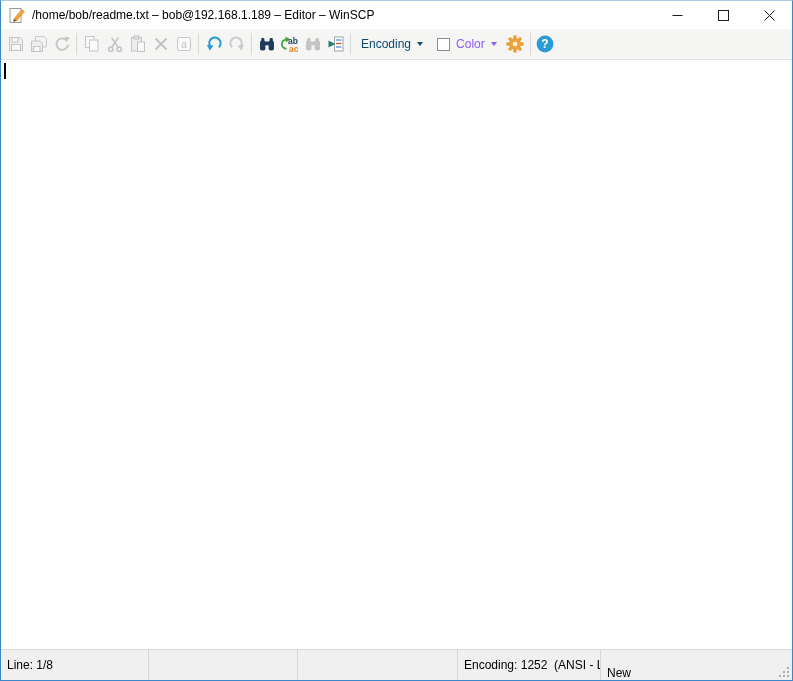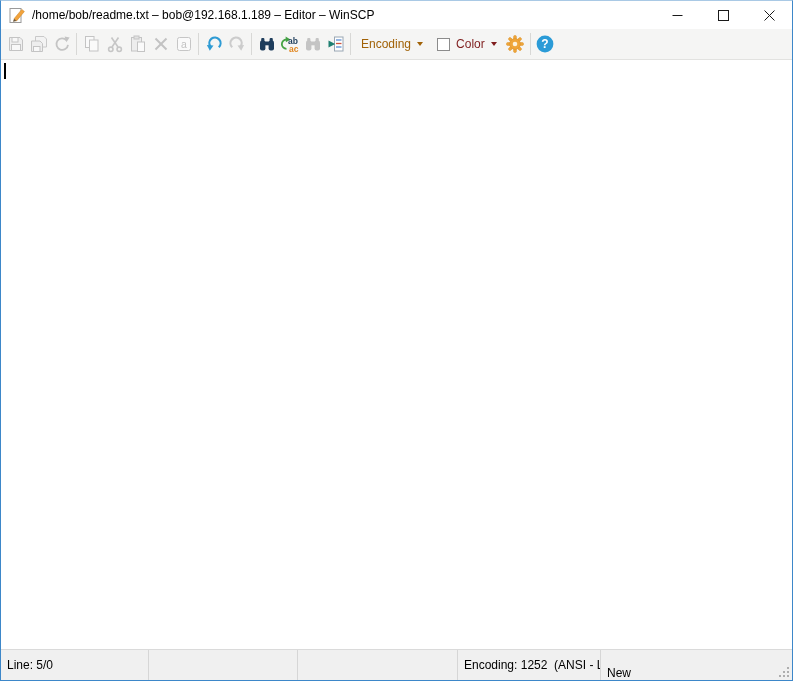--- a/index.html
+++ b/index.html
@@ -13,26 +13,26 @@
   .titlebar{flex:0 0 28px;height:28px;display:flex;align-items:center;background:#fff;}
   .titlebar-icon{margin:0 6px 0 8px;display:flex;}
   .title-text{flex:1;white-space:nowrap;overflow:hidden;font-size:12px;}
   .win-btn{width:46px;height:28px;display:flex;align-items:center;justify-content:center;}
   
   .toolbar{flex:0 0 30px;height:30px;background:#f5f5f4;border-bottom:1px solid #e2e2e0;
     display:flex;align-items:center;padding-left:3px;}
   .tb-btn{width:23px;height:24px;display:flex;align-items:center;justify-content:center;flex:0 0 auto;}
   .tb-sep{width:1px;height:22px;background:#d8d8d6;margin:0 3px;flex:0 0 auto;}
   .tb-drop{display:flex;align-items:center;gap:6px;padding:0 7px;flex:0 0 auto;}
-  .drop-disabled{color:#a16207;}
+  .drop-disabled{color:#0c4a6e;}
   .chev{width:0;height:0;border-left:3.5px solid transparent;border-right:3.5px solid transparent;
     border-top:4px solid currentColor;display:inline-block;}
   .checkbox{width:13px;height:13px;background:#fff;border:1px solid #8c8c8c;box-sizing:border-box;
     margin:0 5px 0 7px;flex:0 0 auto;}
-  .color-label{color:#7f1d1d;}
+  .color-label{color:#8b5cf6;}
   
   .editor{flex:1 1 auto;background:#fff;position:relative;}
   .caret{position:absolute;left:3px;top:3px;width:2px;height:16px;background:#000;}
   
   .statusbar{flex:0 0 22px;background:#f0f0f0;border-top:1px solid #dadada;display:flex;
     align-items:stretch;font-size:12px;position:relative;}
   .sb-panel{display:flex;align-items:center;padding-left:6px;border-right:1px solid #d6d6d6;
     box-sizing:border-box;white-space:pre;overflow:hidden;flex:0 0 auto;}
   .sb-p1{width:148px;}
   .sb-p2{width:149px;}
@@ -268,21 +268,21 @@
     </div>
   </div>
 
   <div class="editor">
     <span></span>
     <div class="caret"></div>
   </div>
 
   <div class="statusbar">
     <div class="sb-panel sb-p1">
-      <span>Line: 5/0</span>
+      <span>Line: 1/8</span>
     </div>
     <div class="sb-panel sb-p2">
       <span></span>
     </div>
     <div class="sb-panel sb-p3">
       <span></span>
     </div>
     <div class="sb-panel sb-p4">
       <span>Encoding: 1252  (ANSI - Lat</span>
     </div>

